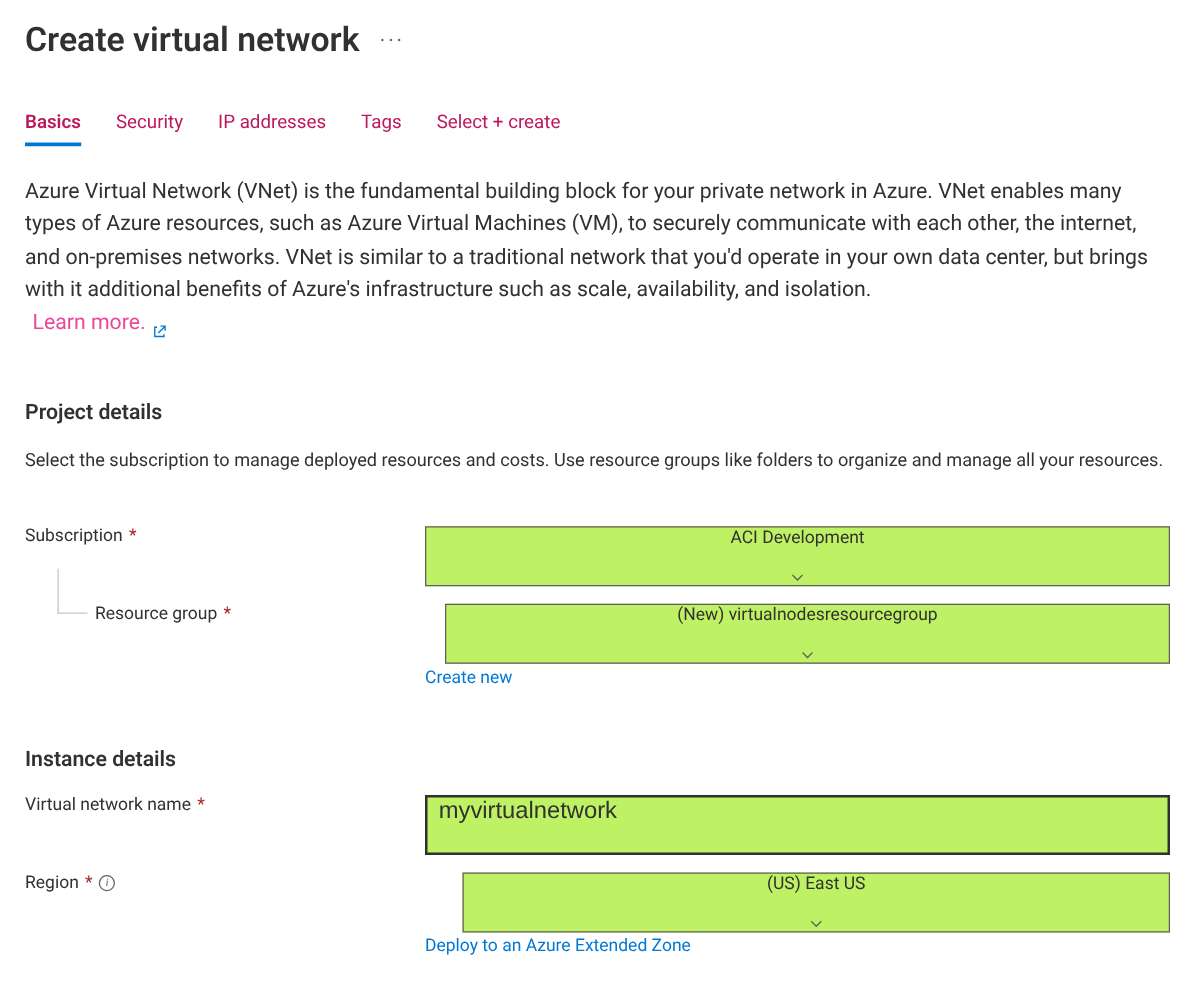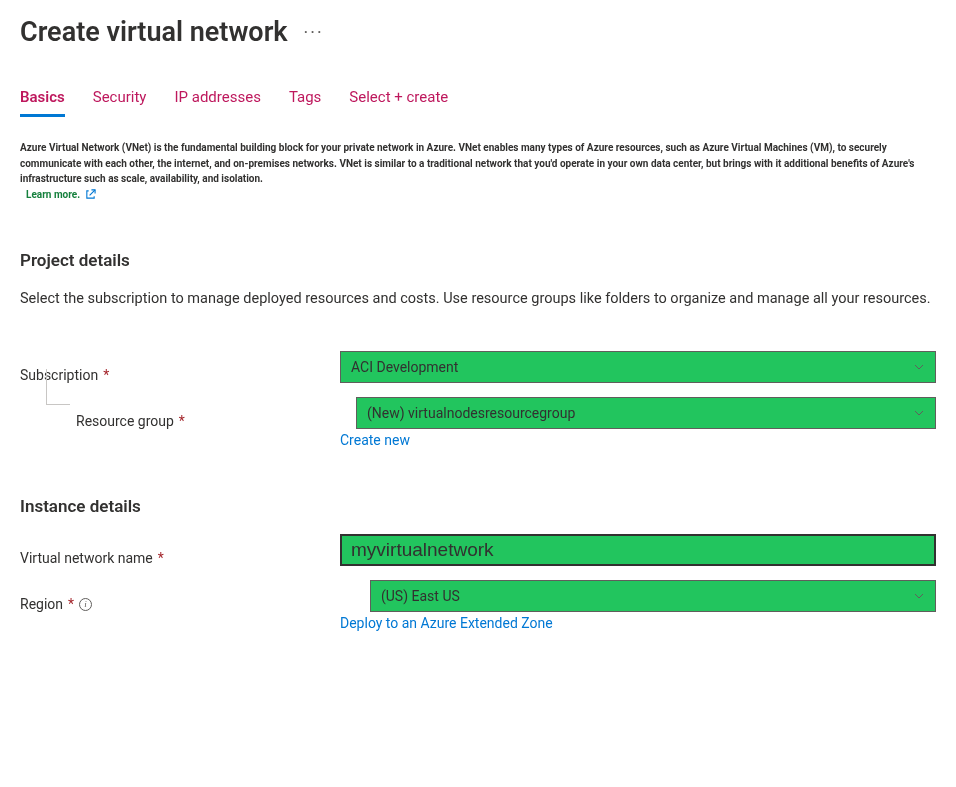--- a/index.html
+++ b/index.html
@@ -43,29 +43,28 @@
       cursor: pointer;
       color: #be185d;
       font-size: 15px;
       border-bottom: 3px solid transparent;
     }
     .tab.active {
       font-weight: 600;
       border-bottom: 3px solid #0078d4;
     }
     .description {
-      font-size: 10px;
+      font-size: 17px;
       line-height: 1.55;
       color: #323130;
       margin-bottom: 4px;
       max-width: 920px;
-      font-weight: bold;
     }
     .learn-more-link {
-      color: #15803d;
+      color: #ec4899;
       text-decoration: none;
       cursor: pointer;
       margin-left: 6px;
       display: inline-flex;
       align-items: center;
       gap: 5px;
     }
     .external-icon {
       width: 11px;
       height: 11px;
@@ -84,21 +83,21 @@
     }
     .section-desc {
       font-size: 14.5px;
       line-height: 1.55;
       color: #323130;
       margin-bottom: 41px;
       max-width: 920px;
     }
     .form-row {
       display: flex;
-      align-items: flex-end;
+      align-items: flex-start;
       margin-bottom: 14px;
     }
     .form-row.indented {
       margin-left: 0;
       position: relative;
       gap: 16px;
     }
     .indent-line {
       position: absolute;
       left: 26px;
@@ -134,31 +133,32 @@
       font-family: Georgia, serif;
       font-style: italic;
       cursor: help;
     }
     .input-col {
       flex: 1;
       max-width: 605px;
     }
     .select-wrap, .text-input {
       width: 100%;
-      height: 32px;
+      height: 48px;
       border: 1px solid #605e5c;
-      background: #22c55e;
+      background: #bef264;
       padding: 0 10px;
       font-size: 14px;
       font-family: inherit;
       color: #323130;
       display: flex;
       align-items: center;
       justify-content: space-between;
       cursor: pointer;
+      flex-direction: column;
     }
     .text-input {
       cursor: text;
       border: 1px solid #323130;
     }
     .text-input.focused {
       border: 2px solid #323130;
       padding: 0 9px;
     }
     .chevron {

